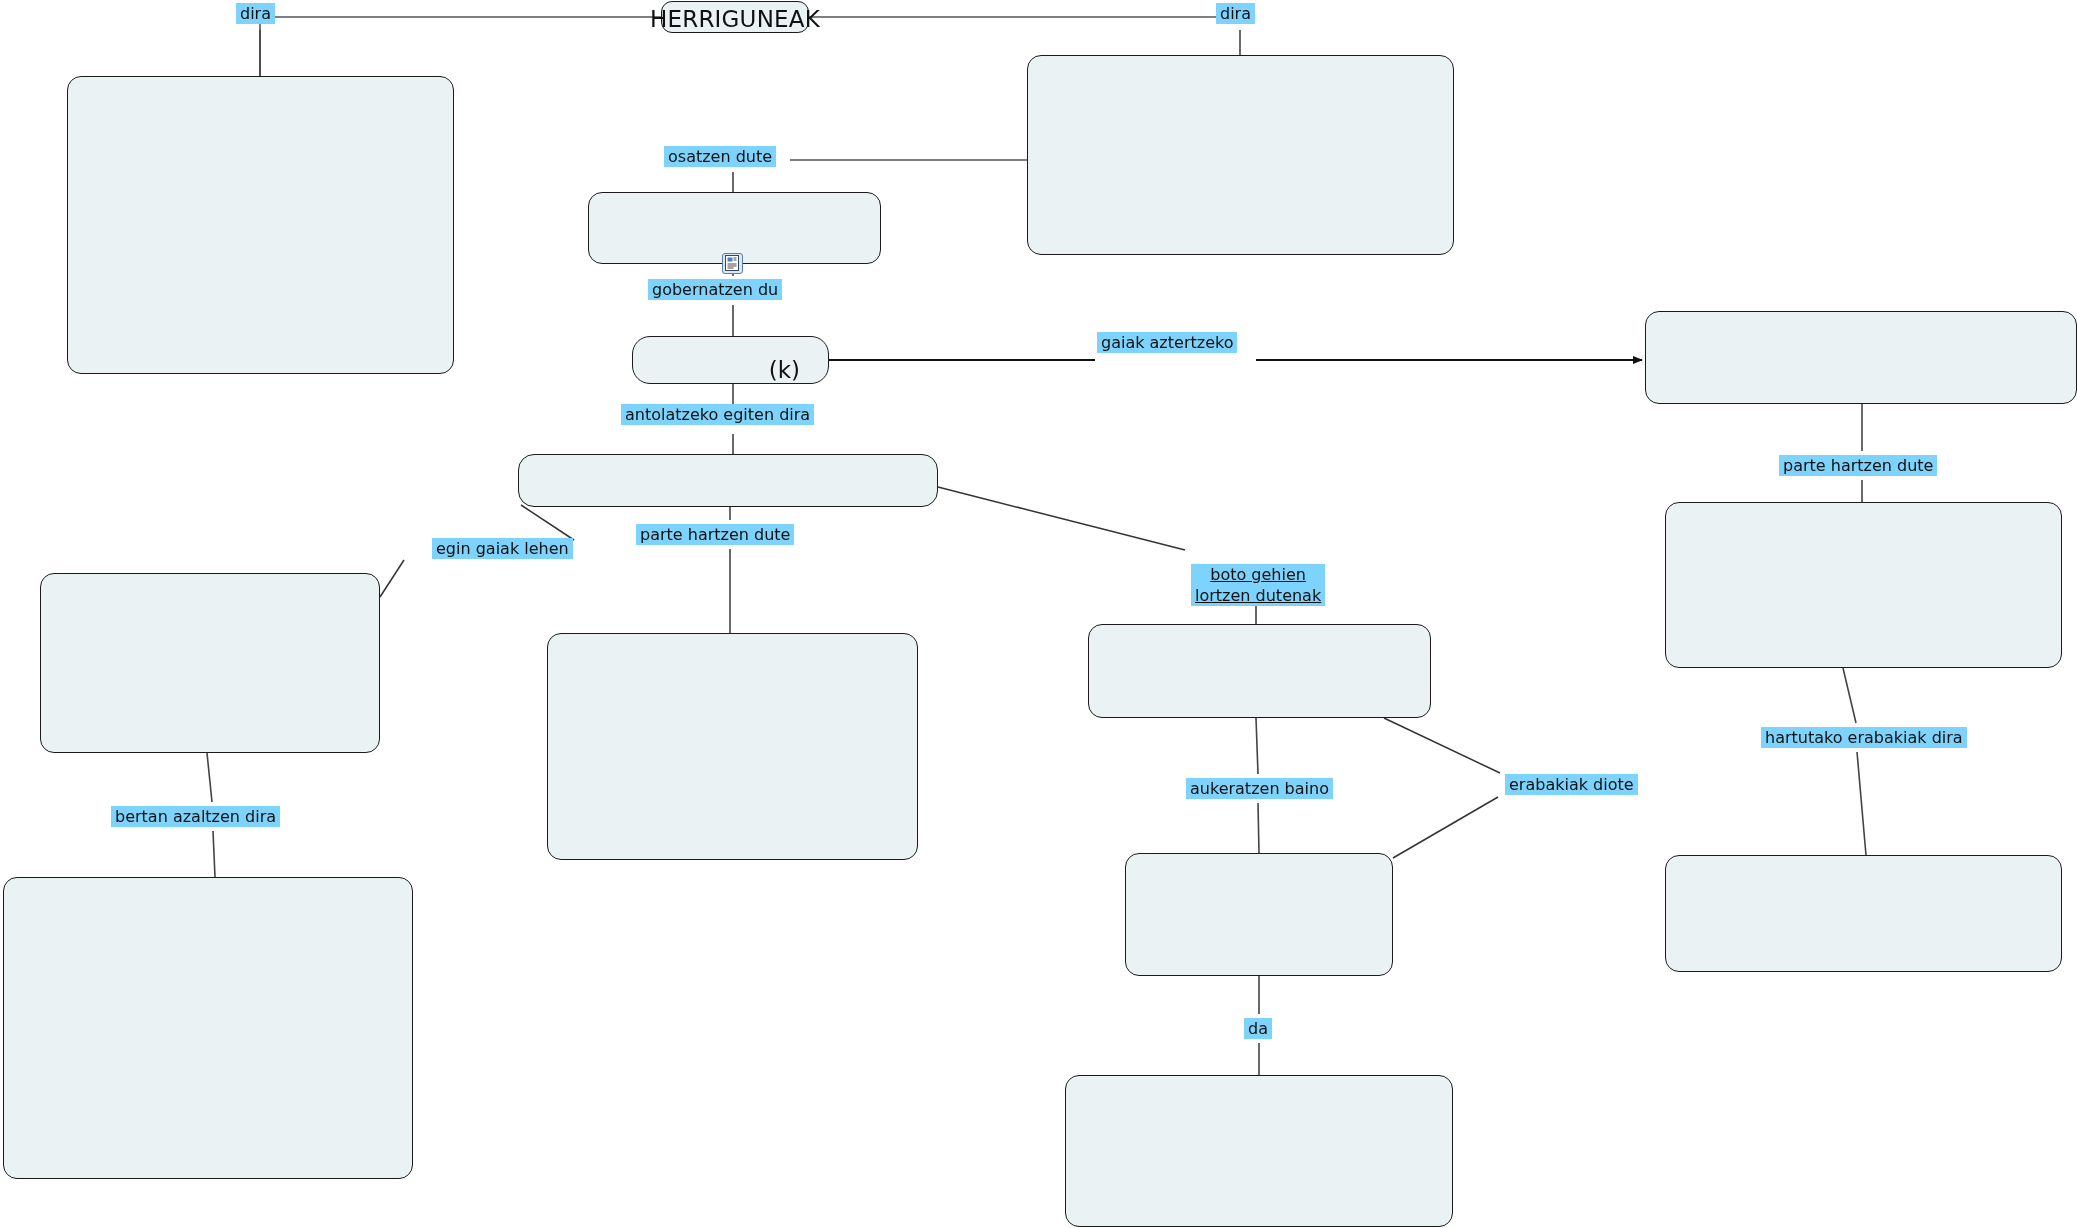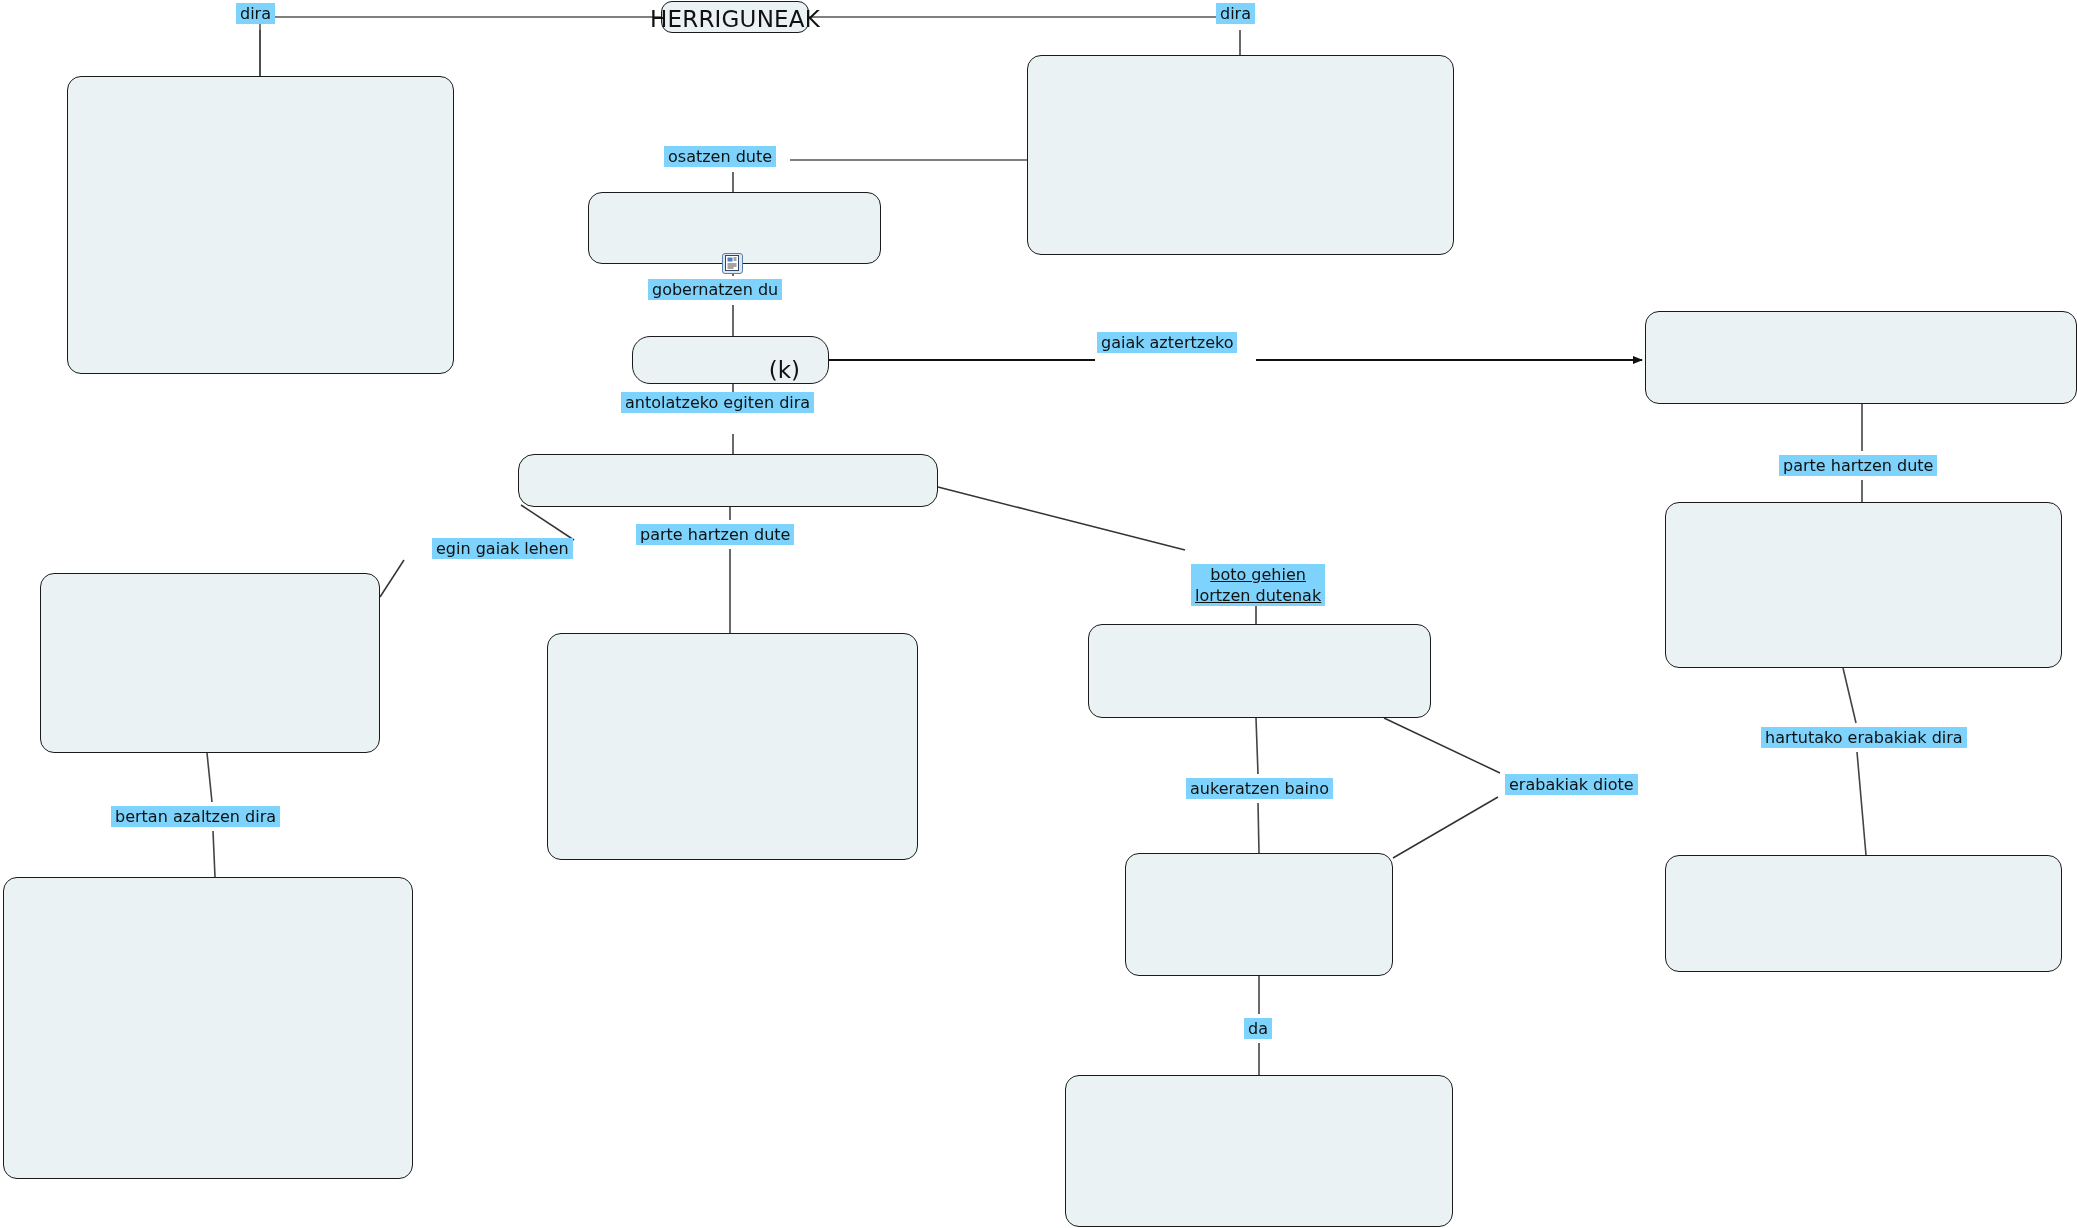--- a/index.html
+++ b/index.html
@@ -178,21 +178,21 @@
     </div>
   <div class="node" id="node-n-bottom" style="left: 1065px; top: 1075px; width: 388px; height: 152px;">
       <span></span>
     </div>
 
   <div class="edge-label" id="lbl-dira-left" style="left: 236px; top: 3px;">dira</div>
   <div class="edge-label" id="lbl-dira-right" style="left: 1216px; top: 3px;">dira</div>
   <div class="edge-label" id="lbl-osatzen-dute" style="left: 664px; top: 146px;">osatzen dute</div>
   <div class="edge-label" id="lbl-gobernatzen-du" style="left: 648px; top: 279px;">gobernatzen du</div>
   <div class="edge-label" id="lbl-gaiak" style="left: 1097px; top: 332px;">gaiak aztertzeko</div>
-  <div class="edge-label" id="lbl-antolatzeko" style="left: 621px; top: 392px;">antolatzeko egiten dira</div>
+  <div class="edge-label" id="lbl-antolatzeko" style="left: 621px; top: 404px;">antolatzeko egiten dira</div>
   <div class="edge-label" id="lbl-parte-1" style="left: 636px; top: 524px;">parte hartzen dute</div>
   <div class="edge-label" id="lbl-egin-baino" style="left: 432px; top: 538px;">egin gaiak lehen</div>
   <div class="edge-label" id="lbl-boto" style="left: 1191px; top: 564px; text-decoration: underline;">boto gehien<br>lortzen dutenak</div>
   <div class="edge-label" id="lbl-parte-2" style="left: 1779px; top: 455px;">parte hartzen dute</div>
   <div class="edge-label" id="lbl-bertan" style="left: 111px; top: 806px; text-align: right;">bertan azaltzen dira</div>
   <div class="edge-label" id="lbl-aukeratzen" style="left: 1186px; top: 778px;">aukeratzen baino</div>
   <div class="edge-label" id="lbl-laguntzen" style="left: 1505px; top: 774px;">erabakiak diote</div>
   <div class="edge-label" id="lbl-hartutako" style="left: 1761px; top: 727px;">hartutako erabakiak dira</div>
   <div class="edge-label" id="lbl-da" style="left: 1244px; top: 1018px;">da</div>
 

